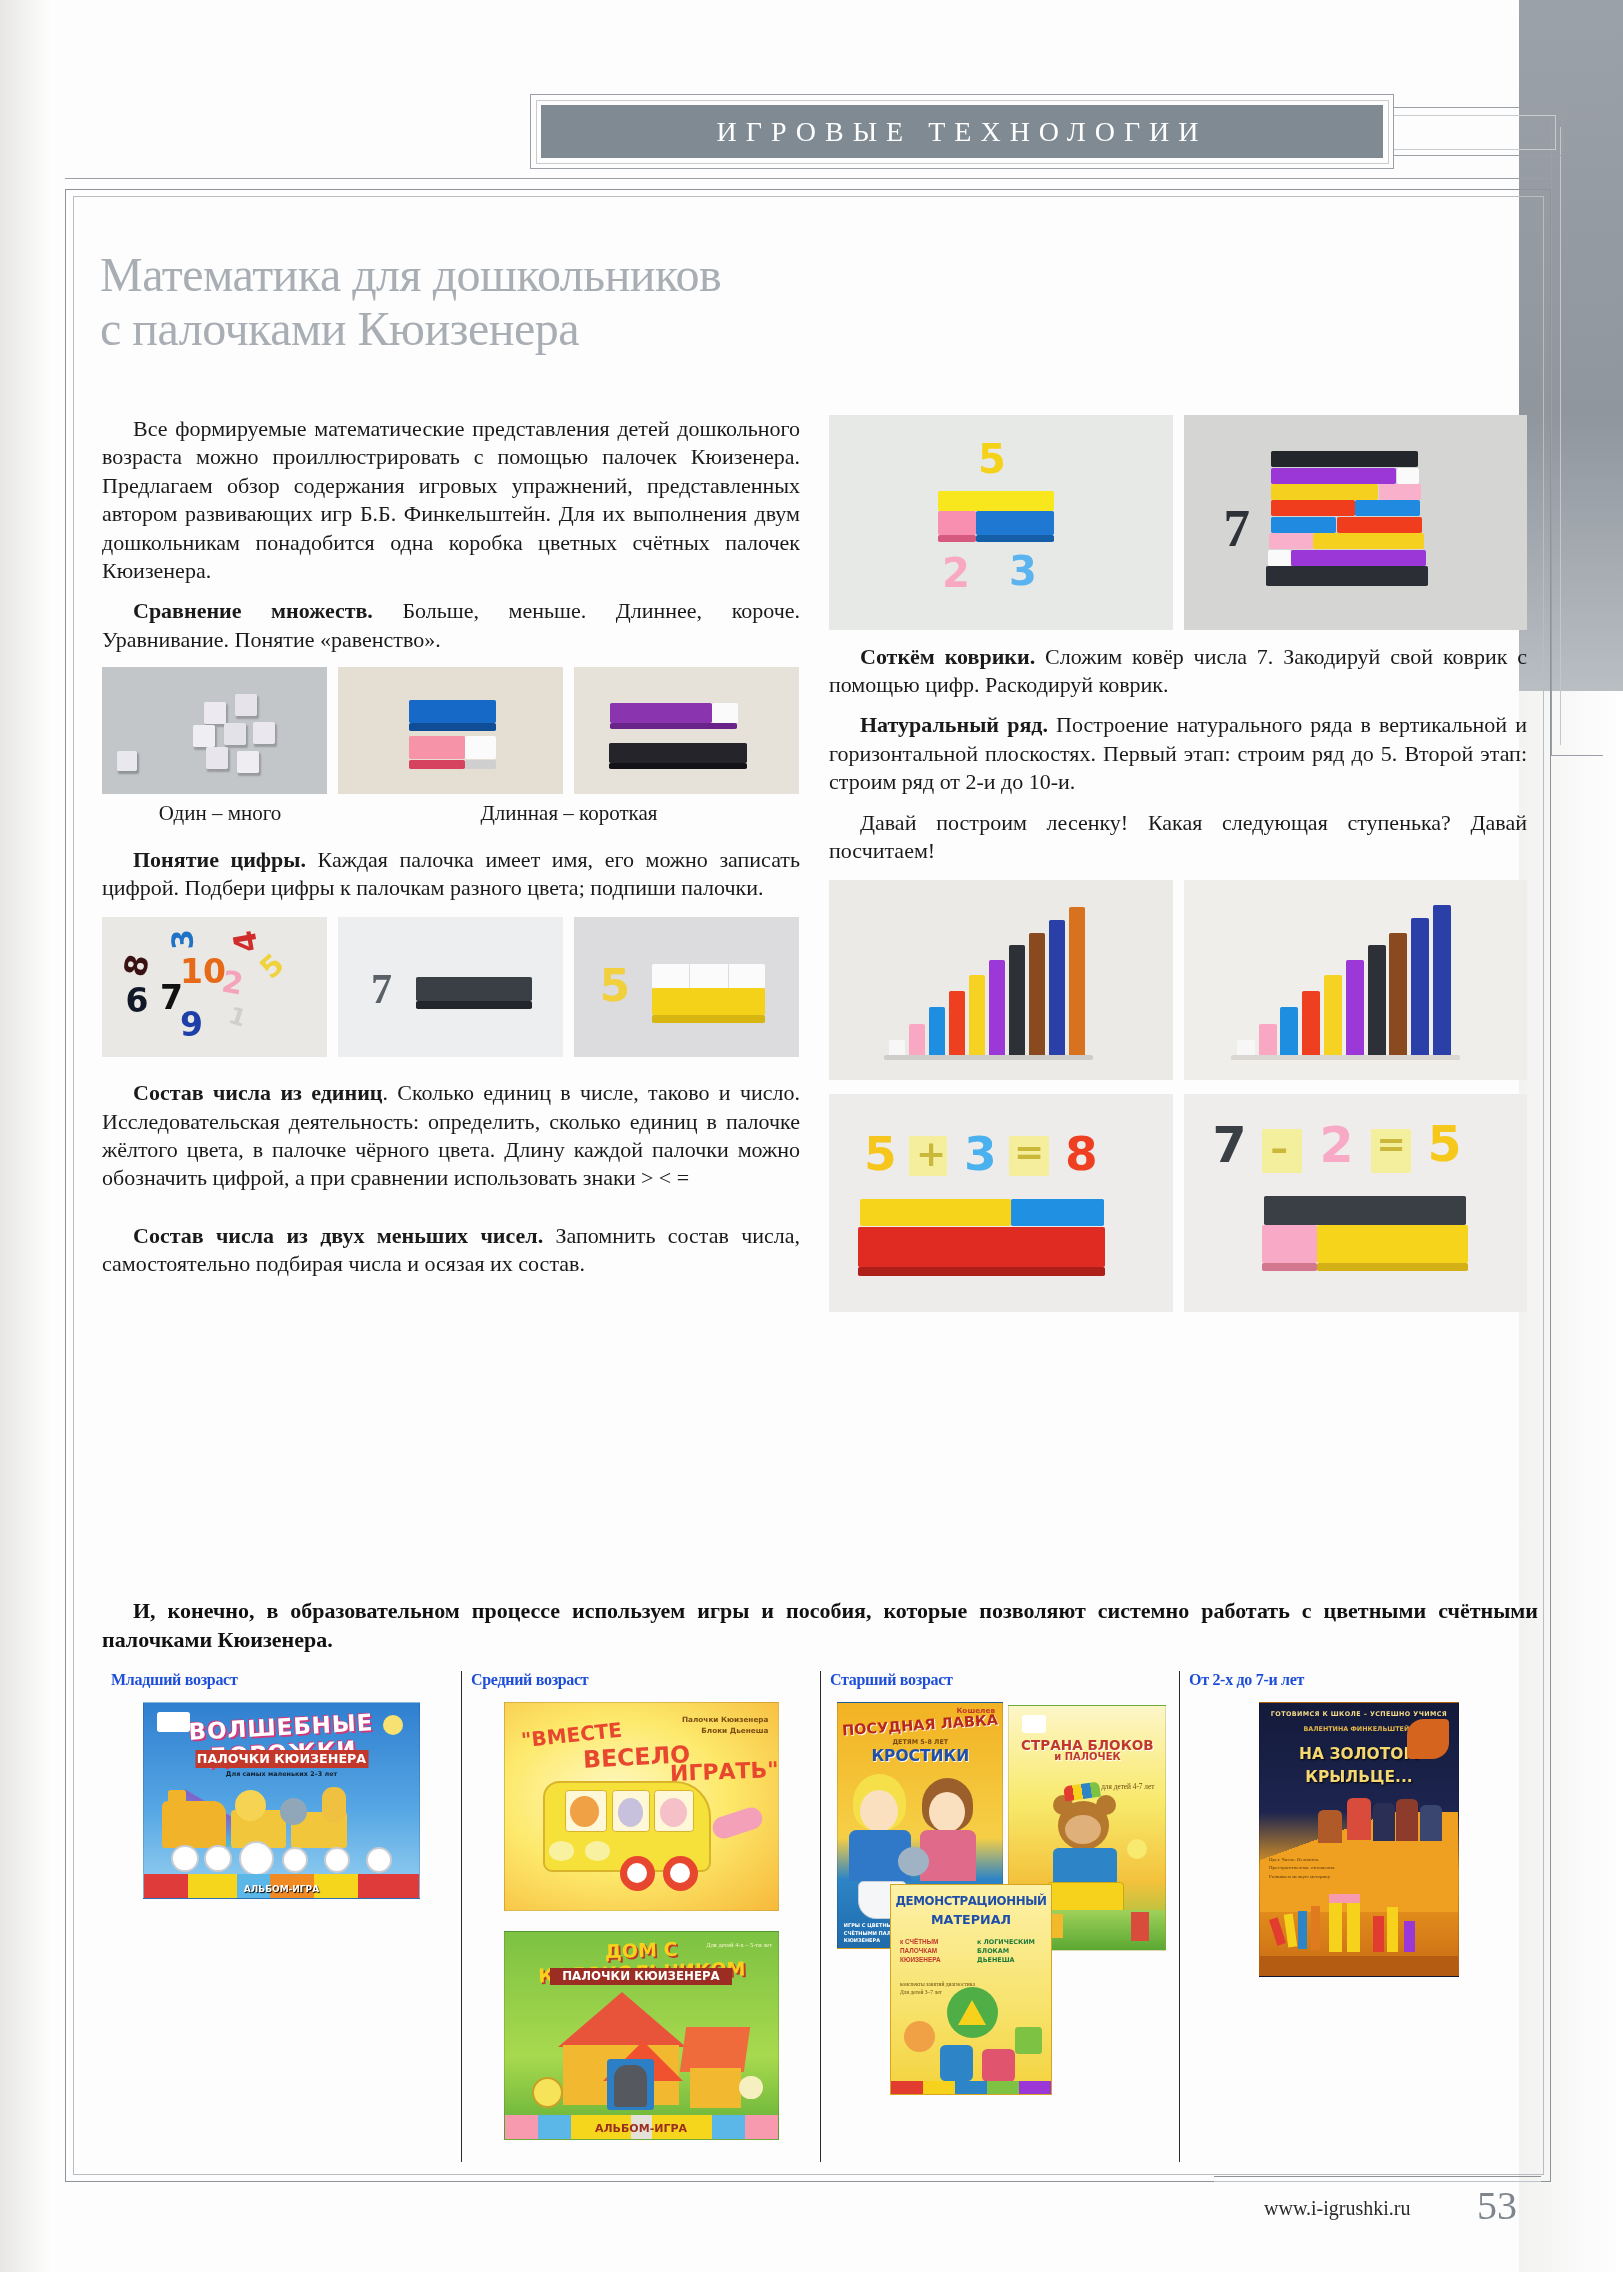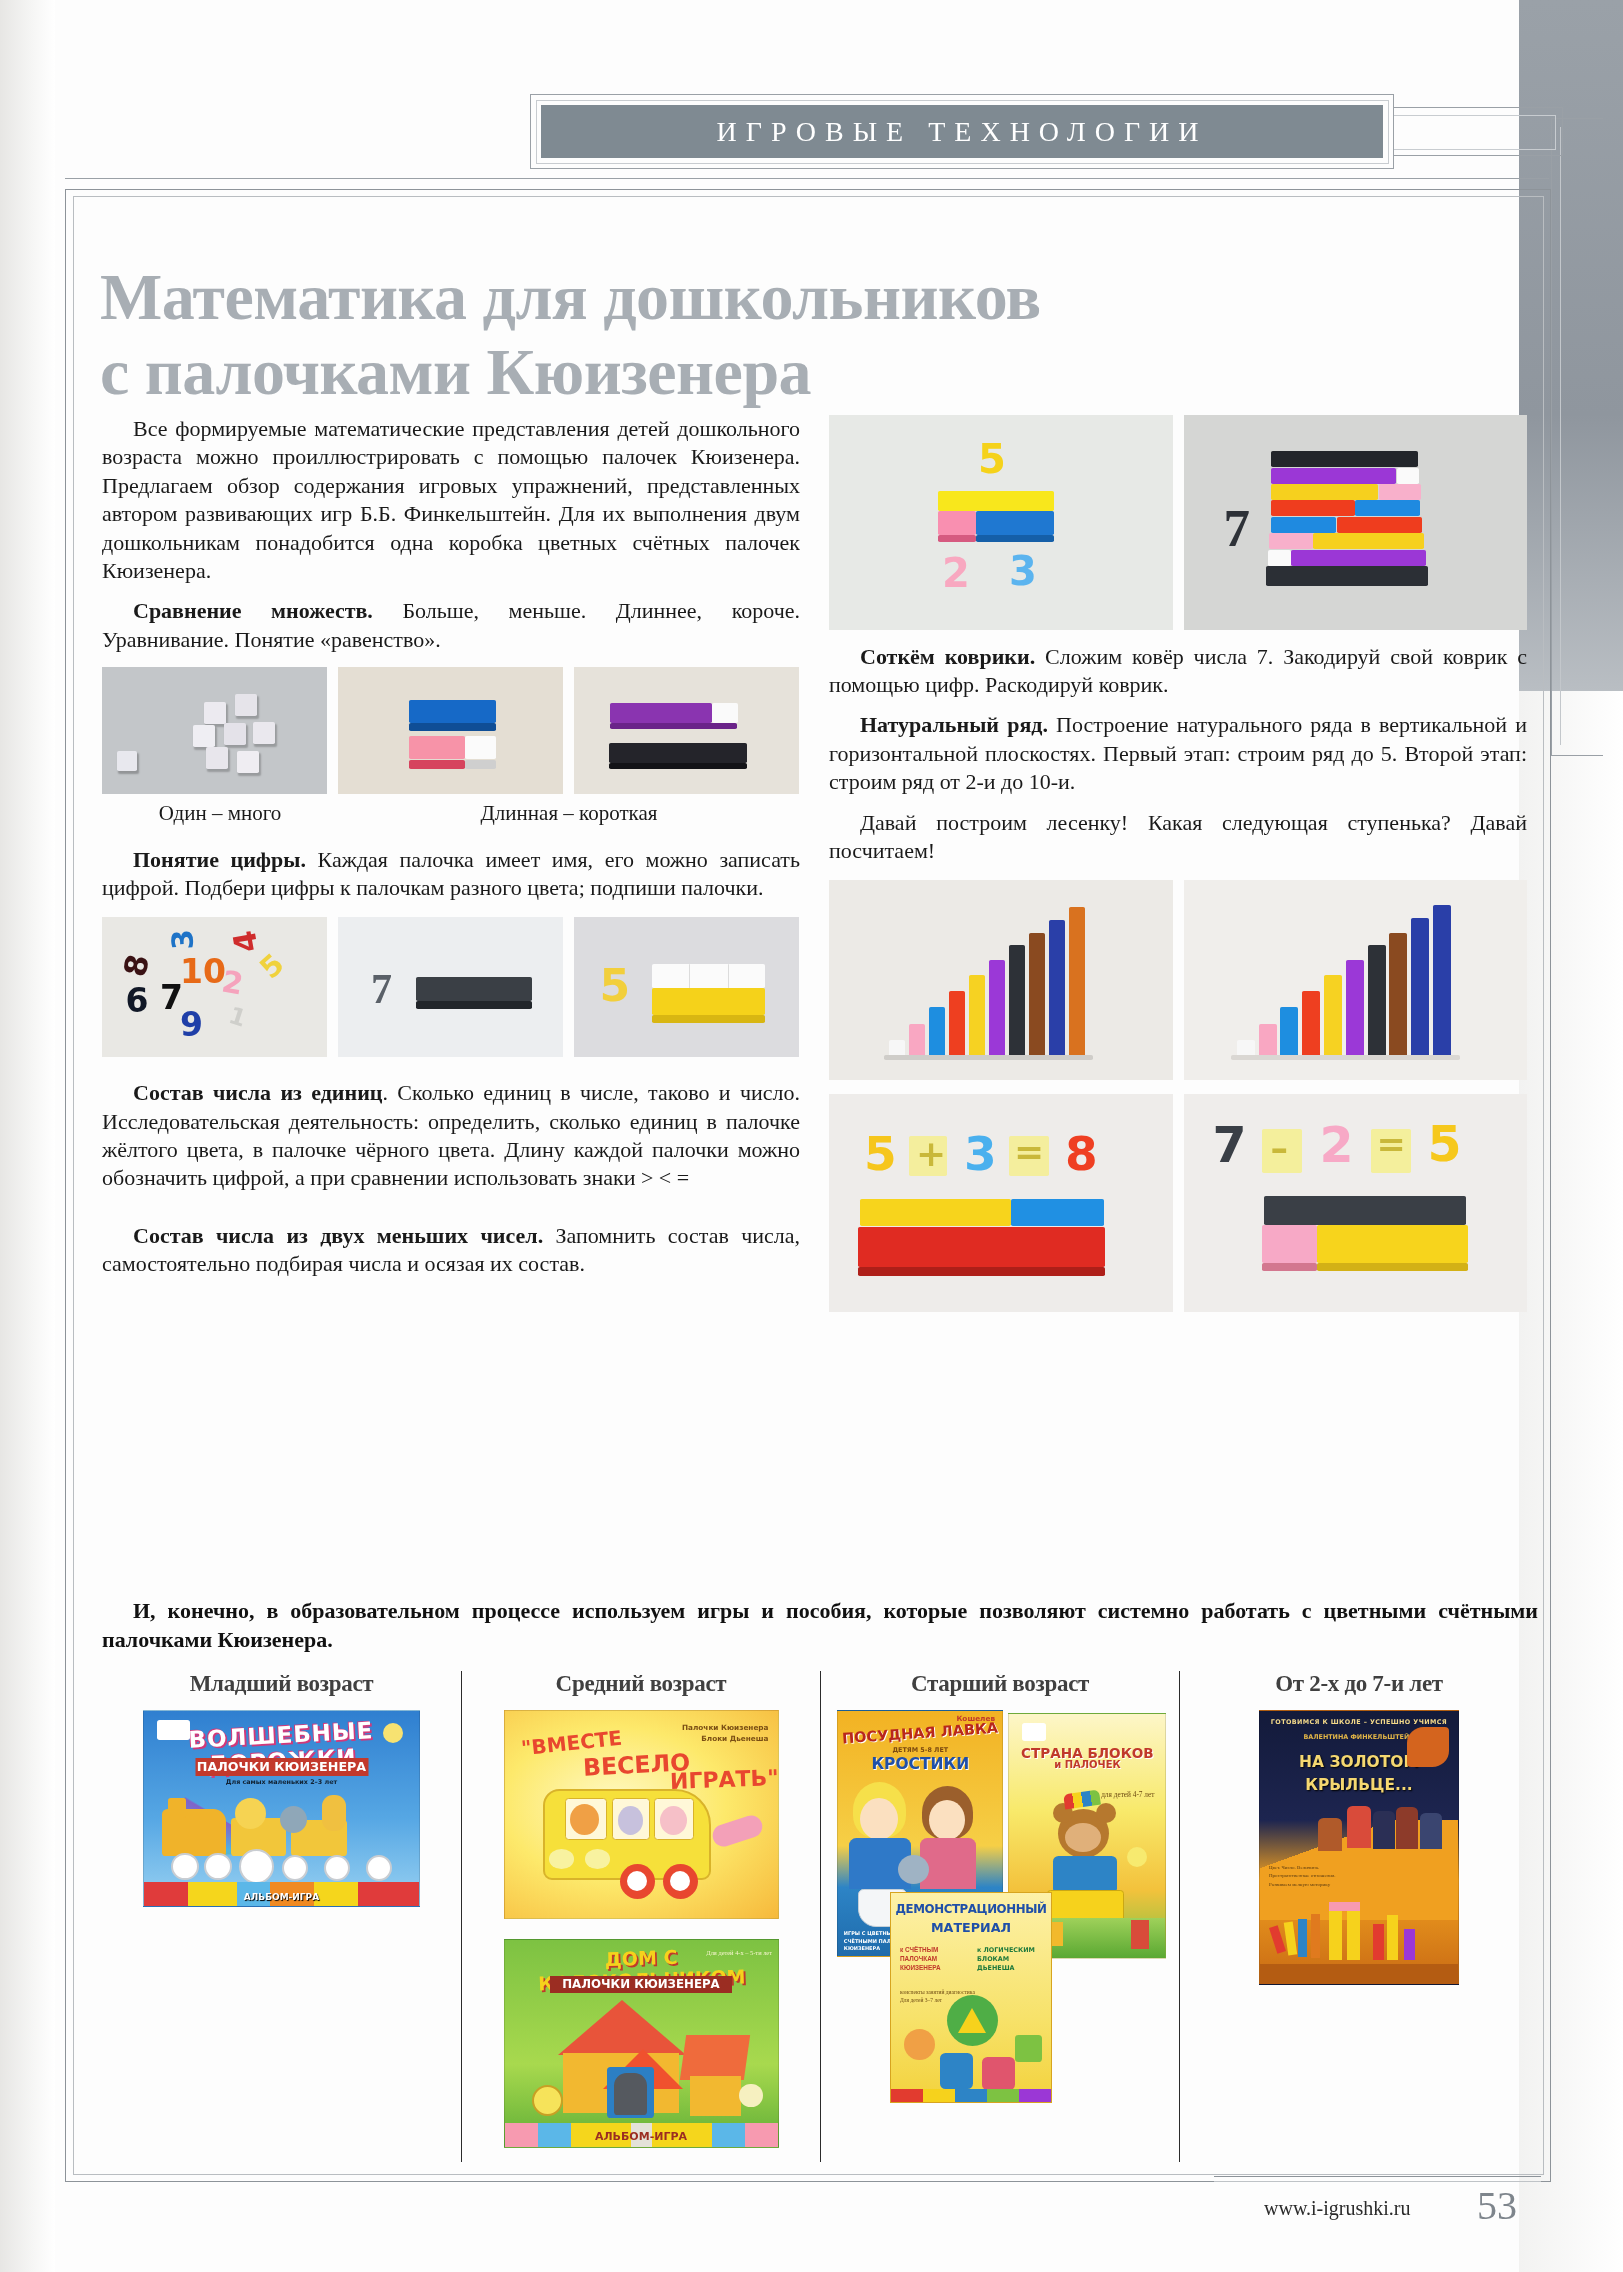--- a/index.html
+++ b/index.html
@@ -38,21 +38,21 @@
     font-family:"Liberation Serif",serif;white-space:nowrap;}
   .banner-tail{position:absolute;left:1394px;top:107px;width:168px;height:47px;
     border:1.8px solid #9aa0a6;border-left:none;}
   .banner-tail2{position:absolute;left:1394px;top:115px;width:161px;height:33px;
     border:0.9px solid #c8ccd0;border-left:none;}
   .hline-top{position:absolute;left:65px;top:178px;width:1484px;height:0;
     border-top:1.8px solid #9aa0a6;}
 
   
   .title{position:absolute;left:100px;top:216px;width:1273px;
-    color:#a8aeb4;font-size:66px;line-height:1.13;font-weight:700;
+    color:#a8aeb4;font-size:48px;line-height:1.13;font-weight:400;
     font-family:"Liberation Serif",serif;letter-spacing:-0.5px;}
   .title .l2{display:block;}
 
   
   .col{position:absolute;width:698px;}
   .col-left{left:102px;top:415px;}
   .col-right{left:829px;top:415px;}
 
   p.body{margin:0 0 0 0;font-size:22px;line-height:1.29;
     text-align:justify;text-justify:inter-word;color:#1a1a1a;
@@ -69,21 +69,21 @@
   .digit{position:absolute;font-family:"DejaVu Sans",sans-serif;font-weight:bold;line-height:1;}
 
   
   .fullbold{position:absolute;left:102px;top:1596px;width:1436px;
     font-size:22px;line-height:1.32;font-weight:bold;text-align:justify;
     text-indent:31px;color:#111;}
   .agegrid{position:absolute;left:102px;top:1671px;width:1436px;height:491px;
     display:grid;grid-template-columns:1fr 1fr 1fr 1fr;}
   .agecol{position:relative;padding:0 9px;}
   .agecol + .agecol{border-left:1.4px solid #2b2b2b;}
-  .agehead{text-align:center;font-size:23px;font-weight:bold;color:#404040;
+  .agehead{font-size:16px;font-weight:bold;color:#1d4ed8;
     margin-bottom:12.7px;letter-spacing:-0.3px;}
 
   
   .cover{position:relative;overflow:hidden;border:0.9px solid rgba(0,0,0,.12);}
   .ctitle{position:absolute;width:100%;text-align:center;
     font-family:"DejaVu Sans",sans-serif;font-weight:bold;}
 
   
   .foot-line{position:absolute;left:1214px;top:2176px;width:327px;height:0;
     border-top:1.8px solid #8d9399;}

